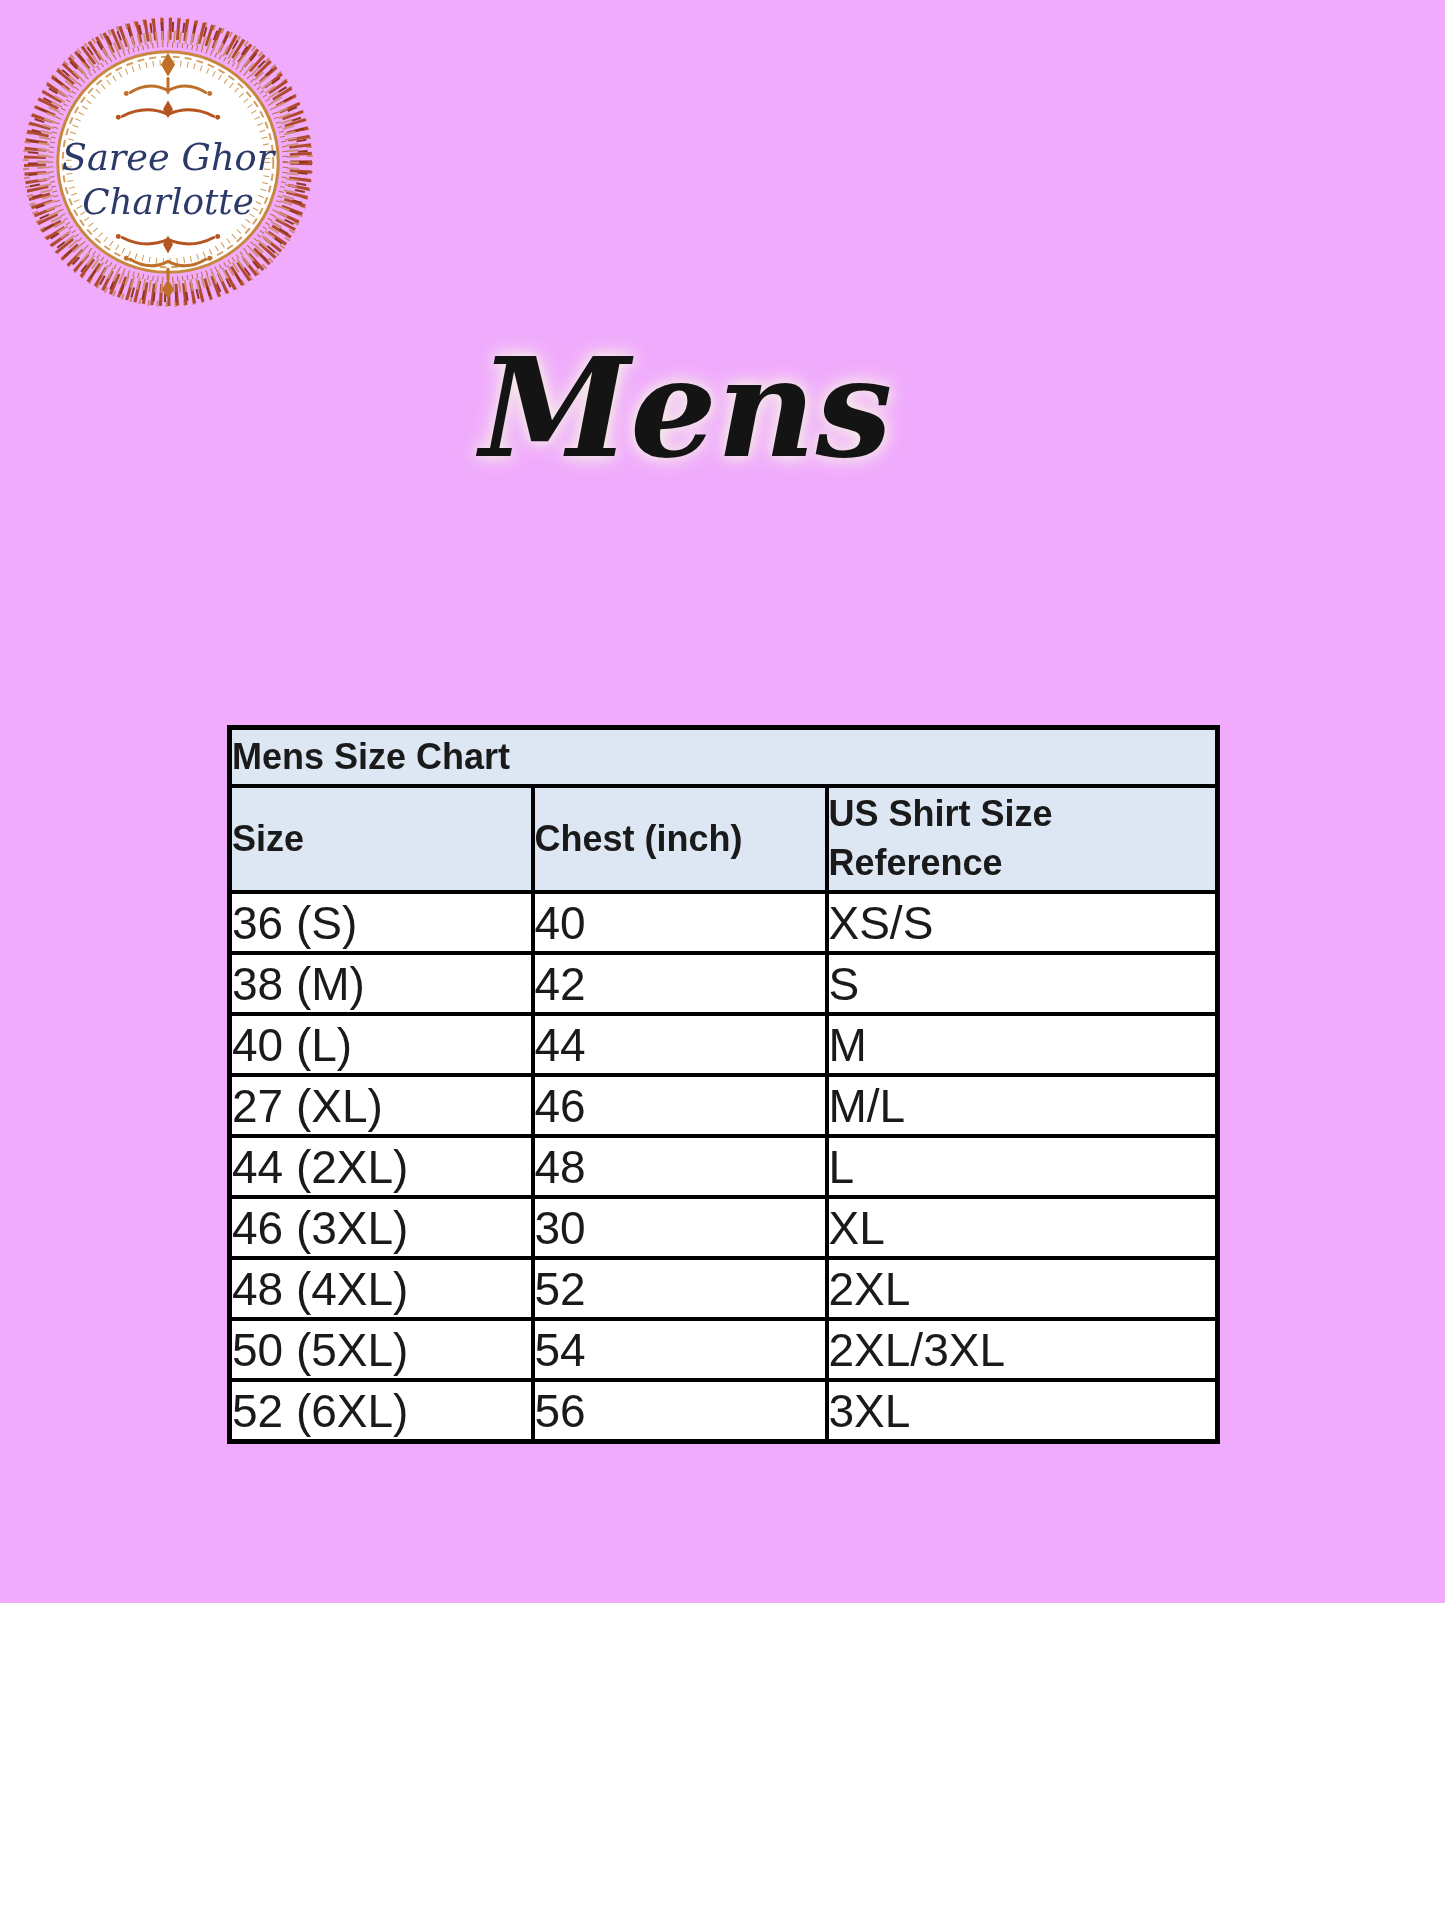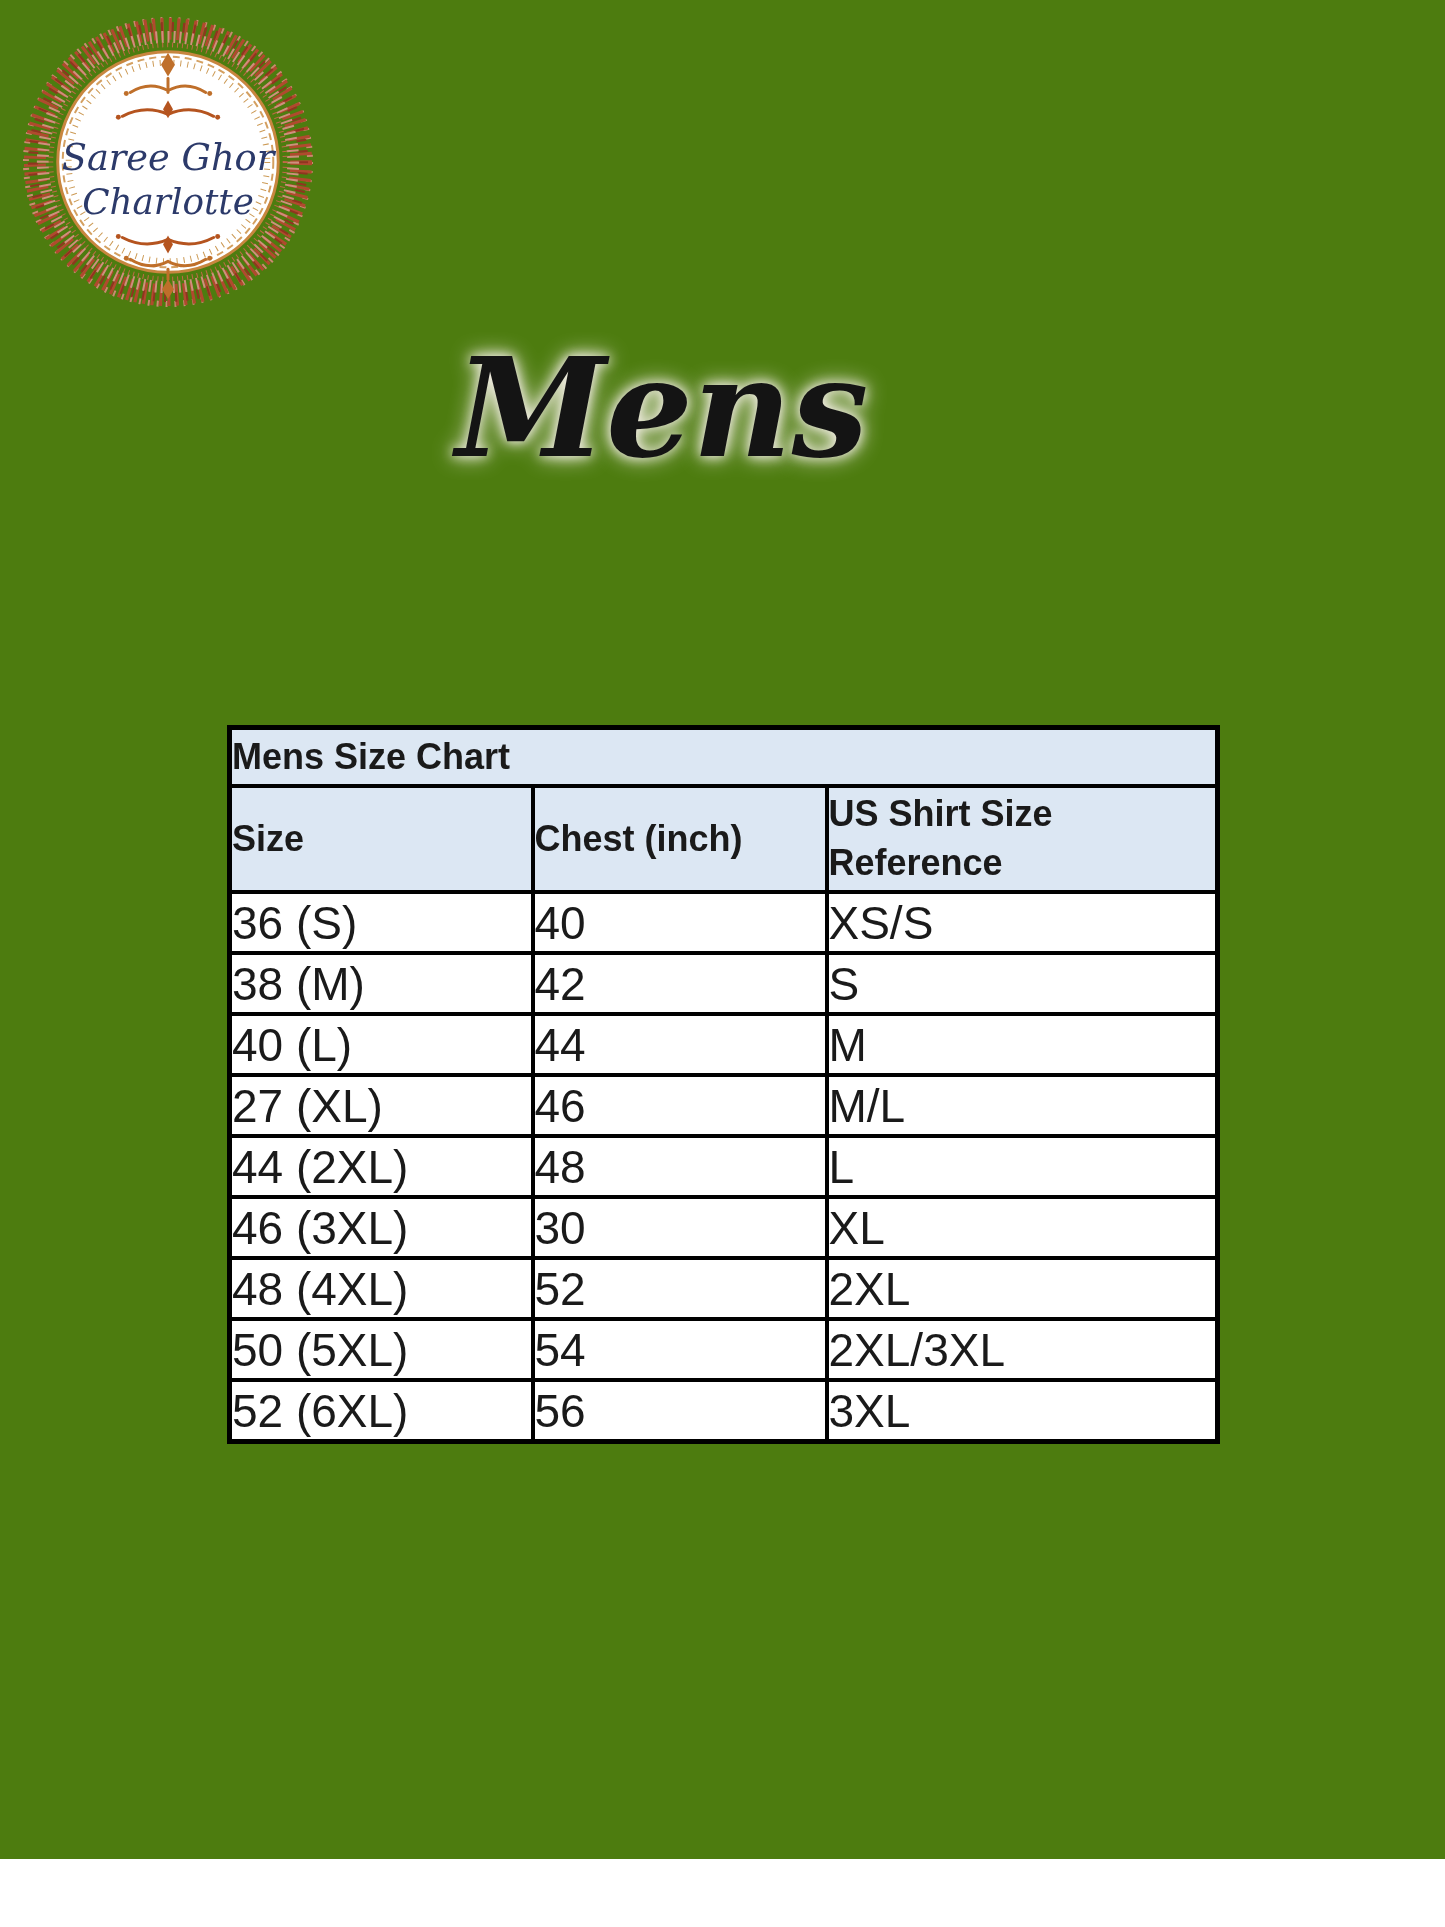--- a/index.html
+++ b/index.html
@@ -1,38 +1,38 @@
 <!DOCTYPE html>
 <html><head>
 <meta charset="utf-8">
 <style>
   html, body { margin: 0; padding: 0; background: #ffffff; }
   .page {
     position: relative;
     width: 1445px;
-    height: 1859px;
-    background: #4d7c0f;
+    height: 1603px;
+    background: #f0abfc;
     overflow: hidden;
     font-family: "Liberation Sans", sans-serif;
   }
 
   
   .logo {
     position: absolute;
     left: 19px;
     top: 13px;
     width: 298px;
     height: 298px;
   }
   .logo svg { display: block; width: 100%; height: 100%; }
 
   
   .mens-title {
     position: absolute;
-    left: 662px;
+    left: 686px;
     top: 340px;
     transform: translateX(-50%);
     font-family: "DejaVu Serif", serif;
     font-style: italic;
     font-weight: 700;
     font-size: 136px;
     line-height: 1;
     color: #141414;
     white-space: nowrap;
     text-shadow:

